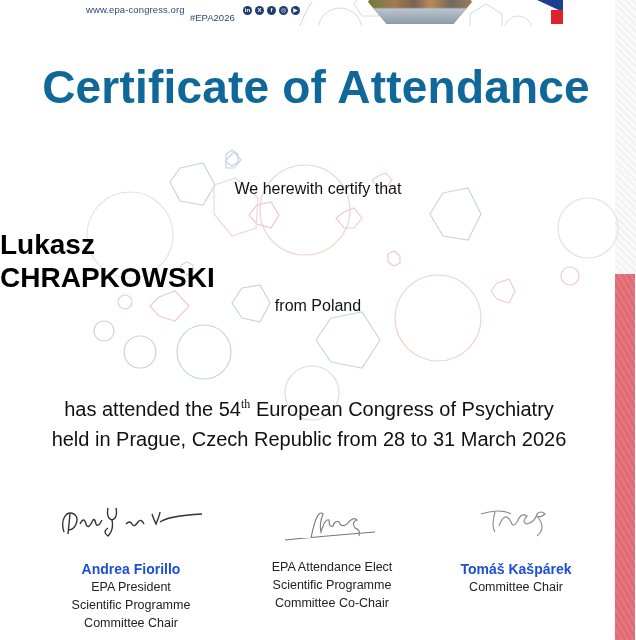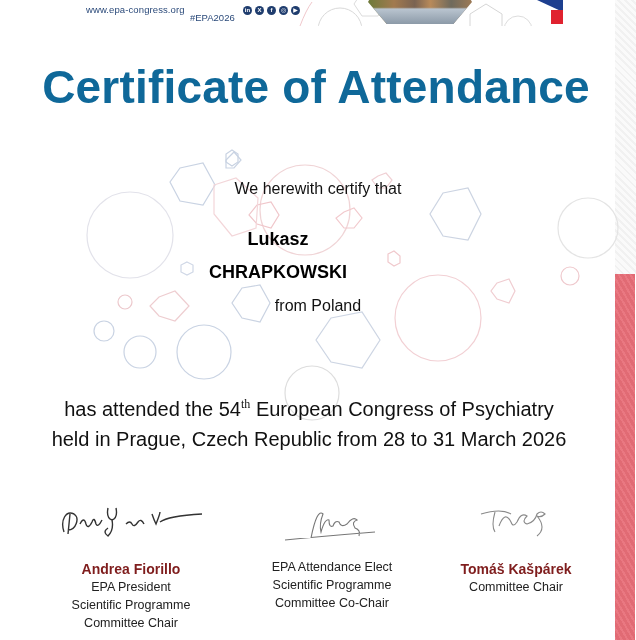--- a/index.html
+++ b/index.html
@@ -59,41 +59,41 @@
     font-size:46px; font-weight:bold; color:#0f6899; letter-spacing:0.2px;
     white-space:nowrap;
   }
   .deco { position:absolute; left:0; top:0; }
 
   .certify {
     position:absolute; left:0; width:636px; top:180px; text-align:center;
     font-size:16px; color:#111;
   }
   .name-first, .name-last {
-    position:absolute; left:0; width:556px; text-align:center;
-    font-size:18px; font-weight:bold; color:#000;
+    position:absolute; left:0; width:556px; text-align:left;
+    font-size:28px; font-weight:bold; color:#000;
   }
   .name-first { top:229px; }
   .name-last { top:262px; }
   .from {
     position:absolute; left:0; width:636px; top:297px; text-align:center;
     font-size:16px; color:#111;
   }
   .body-line {
     position:absolute; left:0; width:618px; text-align:center;
     font-size:20px; color:#111; white-space:nowrap;
   }
   .body-line sup { font-size:12px; vertical-align:8px; line-height:0;font-family:Liberation Serif, serif; }
   .line1 { top:398px; }
   .line2 { top:428px; }
 
   .signer { position:absolute; top:500px; width:200px; text-align:center; }
   .signer .sig { height:58px; position:relative; }
   .signer .sig svg { position:absolute; left:50%; transform:translateX(-50%); top:0; }
-  .signer .sname { font-size:14px; font-weight:bold; color:#7f1d1d; margin-top:2px; line-height:18px; }
+  .signer .sname { font-size:14px; font-weight:bold; color:#1d4ed8; margin-top:2px; line-height:18px; }
   .signer .srole { font-size:12.5px; color:#222; line-height:18px; }
   .s1 { left:31px; }
   .s2 { left:232px; }
   .s3 { left:416px; }
 </style>
 </head>
 <body>
 
 <div class="header">
   <span class="header-url">www.epa-congress.org</span>

